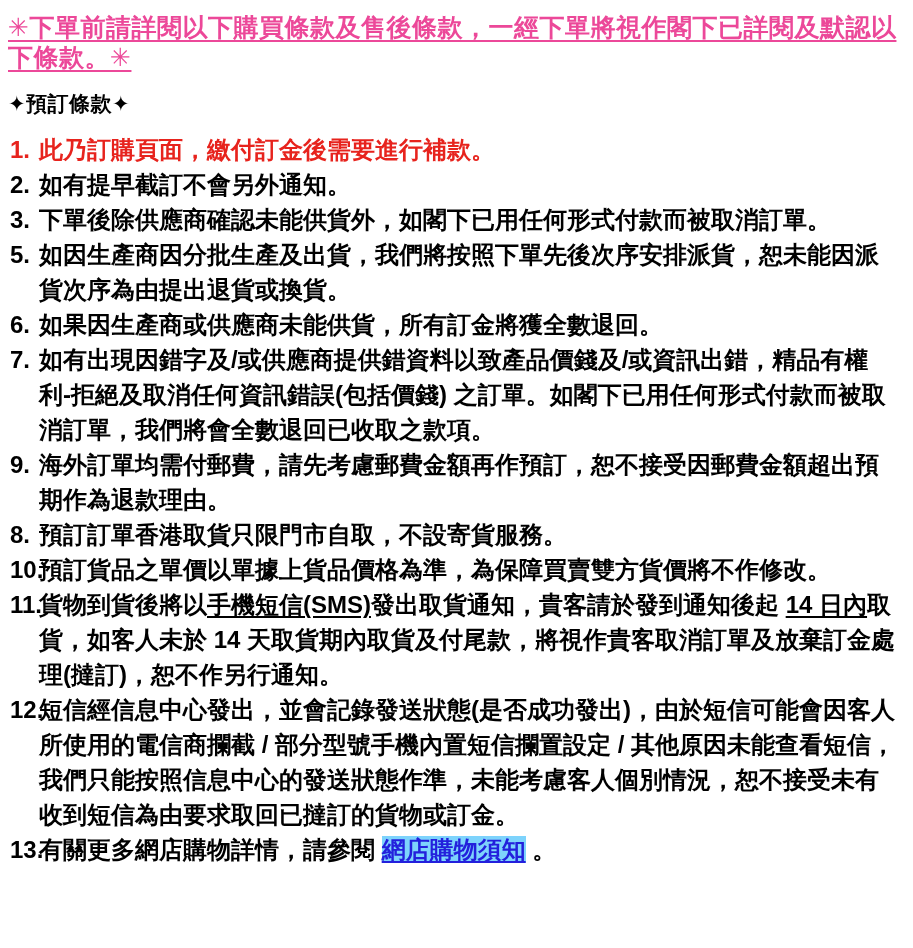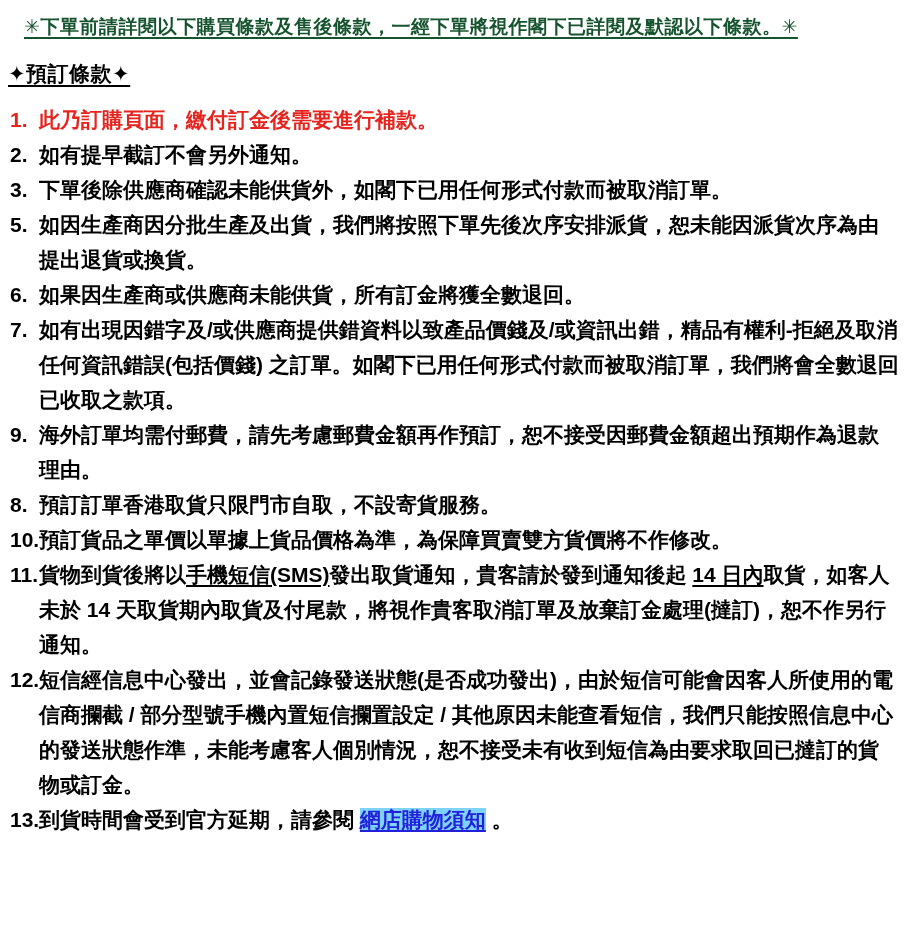--- a/index.html
+++ b/index.html
@@ -11,44 +11,43 @@
     width: 913px;
     height: 948px;
     box-sizing: border-box;
     padding: 12px 14px 0 8px;
     font-family: "Liberation Sans", "DejaVu Sans", sans-serif;
     font-weight: 700;
     color: #000000;
     overflow: hidden;
   }
   .notice {
-    color: #14532d;
-    font-size: 19px;
+    color: #ec4899;
+    font-size: 25px;
     line-height: 30px;
     text-decoration: underline;
     text-decoration-thickness: 2px;
     text-underline-offset: 4px;
-    margin: 0 0 17px 16px;
+    margin: 0 0 17px 0;
     letter-spacing: 0.5px;
   }
   .section-title {
     color: #000000;
     font-size: 21px;
     line-height: 30px;
-    text-decoration: underline;
     text-decoration-thickness: 2px;
     text-underline-offset: 4px;
     margin: 0 0 13px 0;
     letter-spacing: 0.5px;
   }
   ol.terms {
     list-style: none;
     margin: 0;
     padding: 0;
-    font-size: 21px;
+    font-size: 24px;
     line-height: 35px;
   }
   ol.terms li {
     position: relative;
     padding-left: 31px;
     margin: 0;
   }
   ol.terms li::before {
     content: attr(data-number);
     position: absolute;
@@ -86,15 +85,15 @@
       <li data-number="2."><span>如有提早截訂不會另外通知。</span></li>
       <li data-number="3."><span>下單後除供應商確認未能供貨外，如閣下已用任何形式付款而被取消訂單。</span></li>
       <li data-number="5."><span>如因生產商因分批生產及出貨，我們將按照下單先後次序安排派貨，恕未能因派貨次序為由提出退貨或換貨。</span></li>
       <li data-number="6."><span>如果因生產商或供應商未能供貨，所有訂金將獲全數退回。</span></li>
       <li data-number="7."><span>如有出現因錯字及/或供應商提供錯資料以致產品價錢及/或資訊出錯，精品有權利-拒絕及取消任何資訊錯誤(包括價錢) 之訂單。如閣下已用任何形式付款而被取消訂單，我們將會全數退回已收取之款項。</span></li>
       <li data-number="9."><span>海外訂單均需付郵費，請先考慮郵費金額再作預訂，恕不接受因郵費金額超出預期作為退款理由。</span></li>
       <li data-number="8."><span>預訂訂單香港取貨只限門市自取，不設寄貨服務。</span></li>
       <li data-number="10."><span>預訂貨品之單價以單據上貨品價格為準，為保障買賣雙方貨價將不作修改。</span></li>
       <li data-number="11."><span>貨物到貨後將以</span><span class="hl">手機短信(SMS)</span><span>發出取貨通知，貴客請於發到通知後起 </span><span class="hl">14 日內</span><span>取貨，如客人未於 14 天取貨期內取貨及付尾款，將視作貴客取消訂單及放棄訂金處理(撻訂)，恕不作另行通知。</span></li>
       <li data-number="12."><span>短信經信息中心發出，並會記錄發送狀態(是否成功發出)，由於短信可能會因客人所使用的電信商攔截 / 部分型號手機內置短信攔置設定 / 其他原因未能查看短信，我們只能按照信息中心的發送狀態作準，未能考慮客人個別情況，恕不接受未有收到短信為由要求取回已撻訂的貨物或訂金。</span></li>
-      <li data-number="13."><span>到貨時間會受到官方延期，請參閱 </span><a class="store-link" href="#">網店購物須知</a><span> 。</span></li>
+      <li data-number="13."><span>有關更多網店購物詳情，請參閱 </span><a class="store-link" href="#">網店購物須知</a><span> 。</span></li>
     </ol>
 </div>
 
 </body></html>

